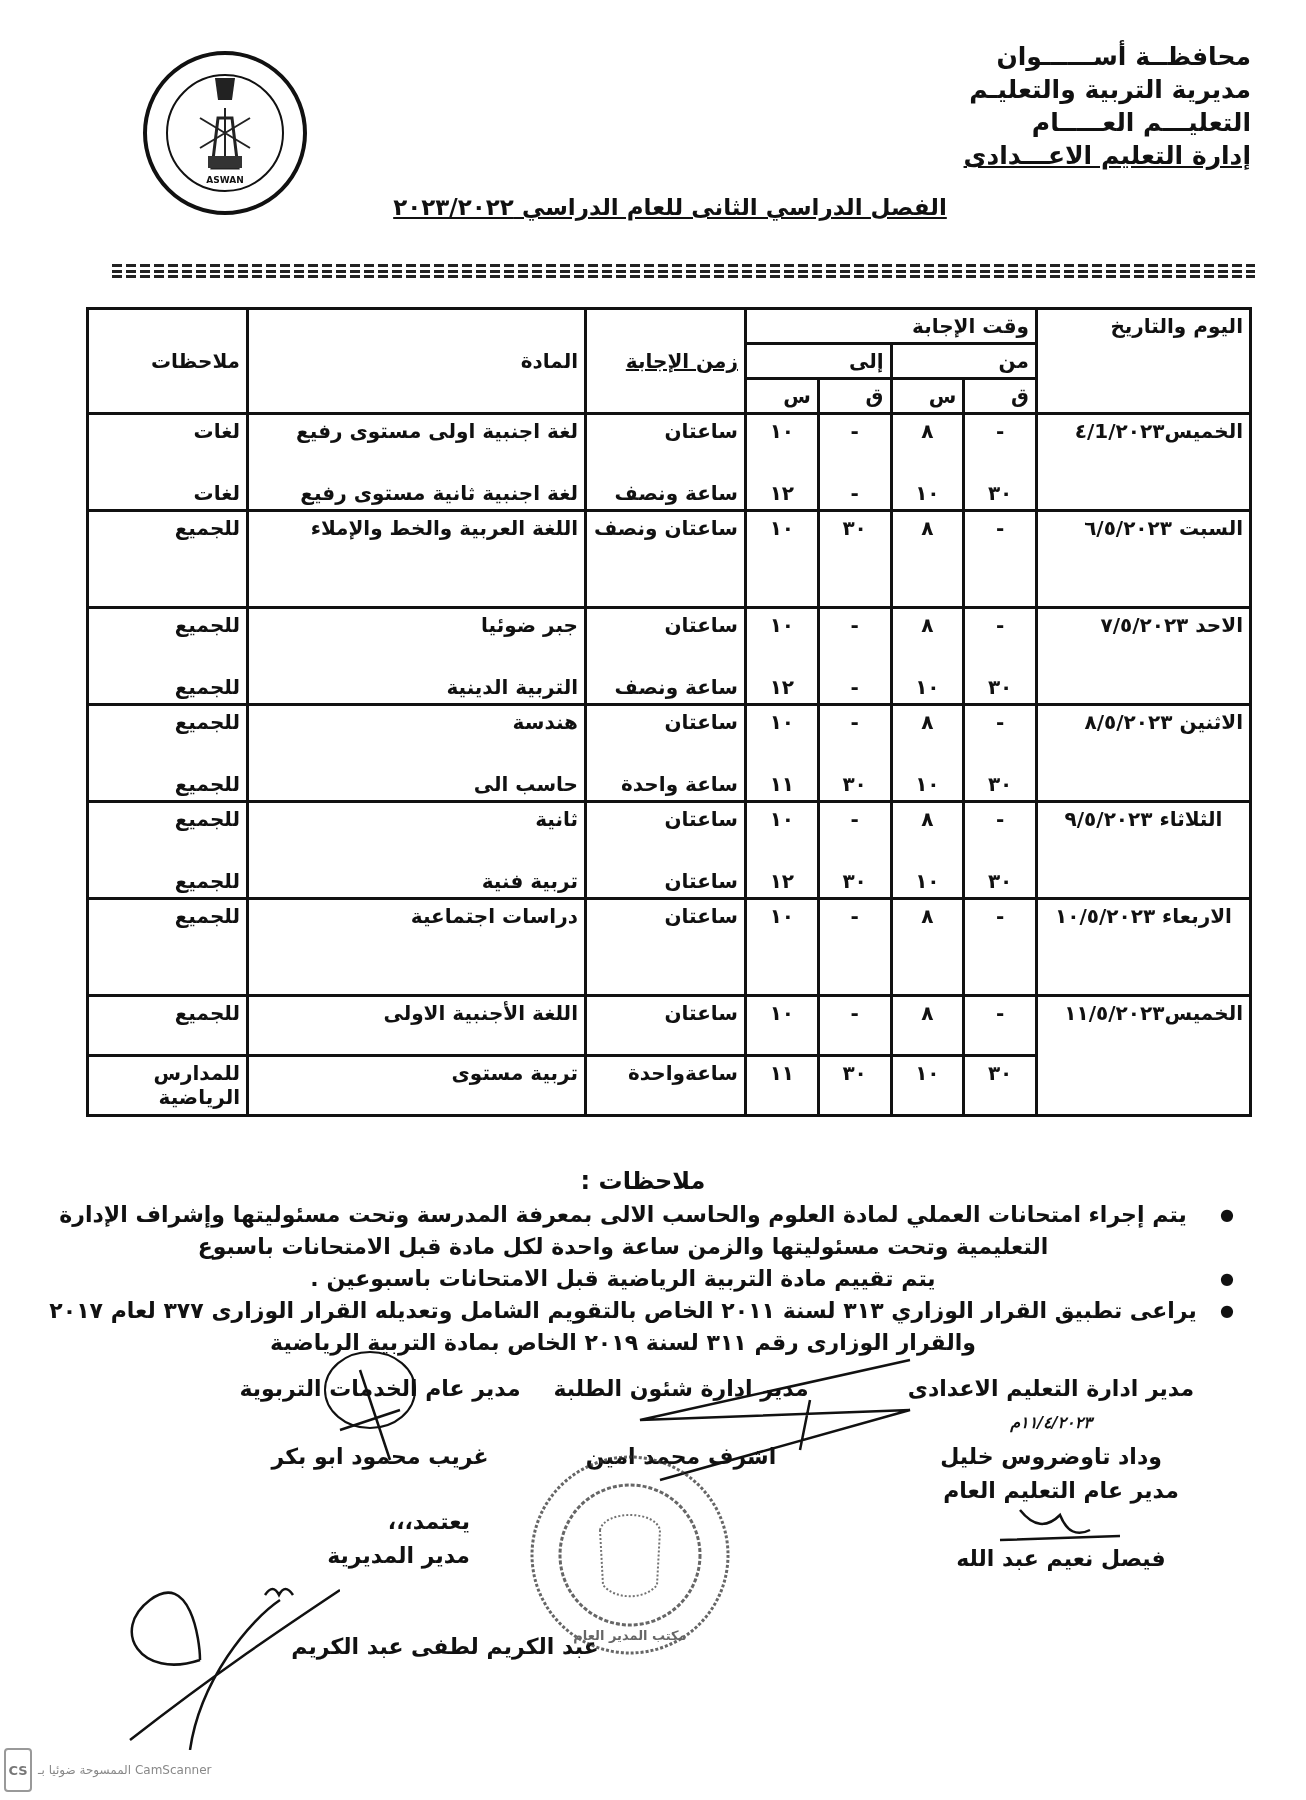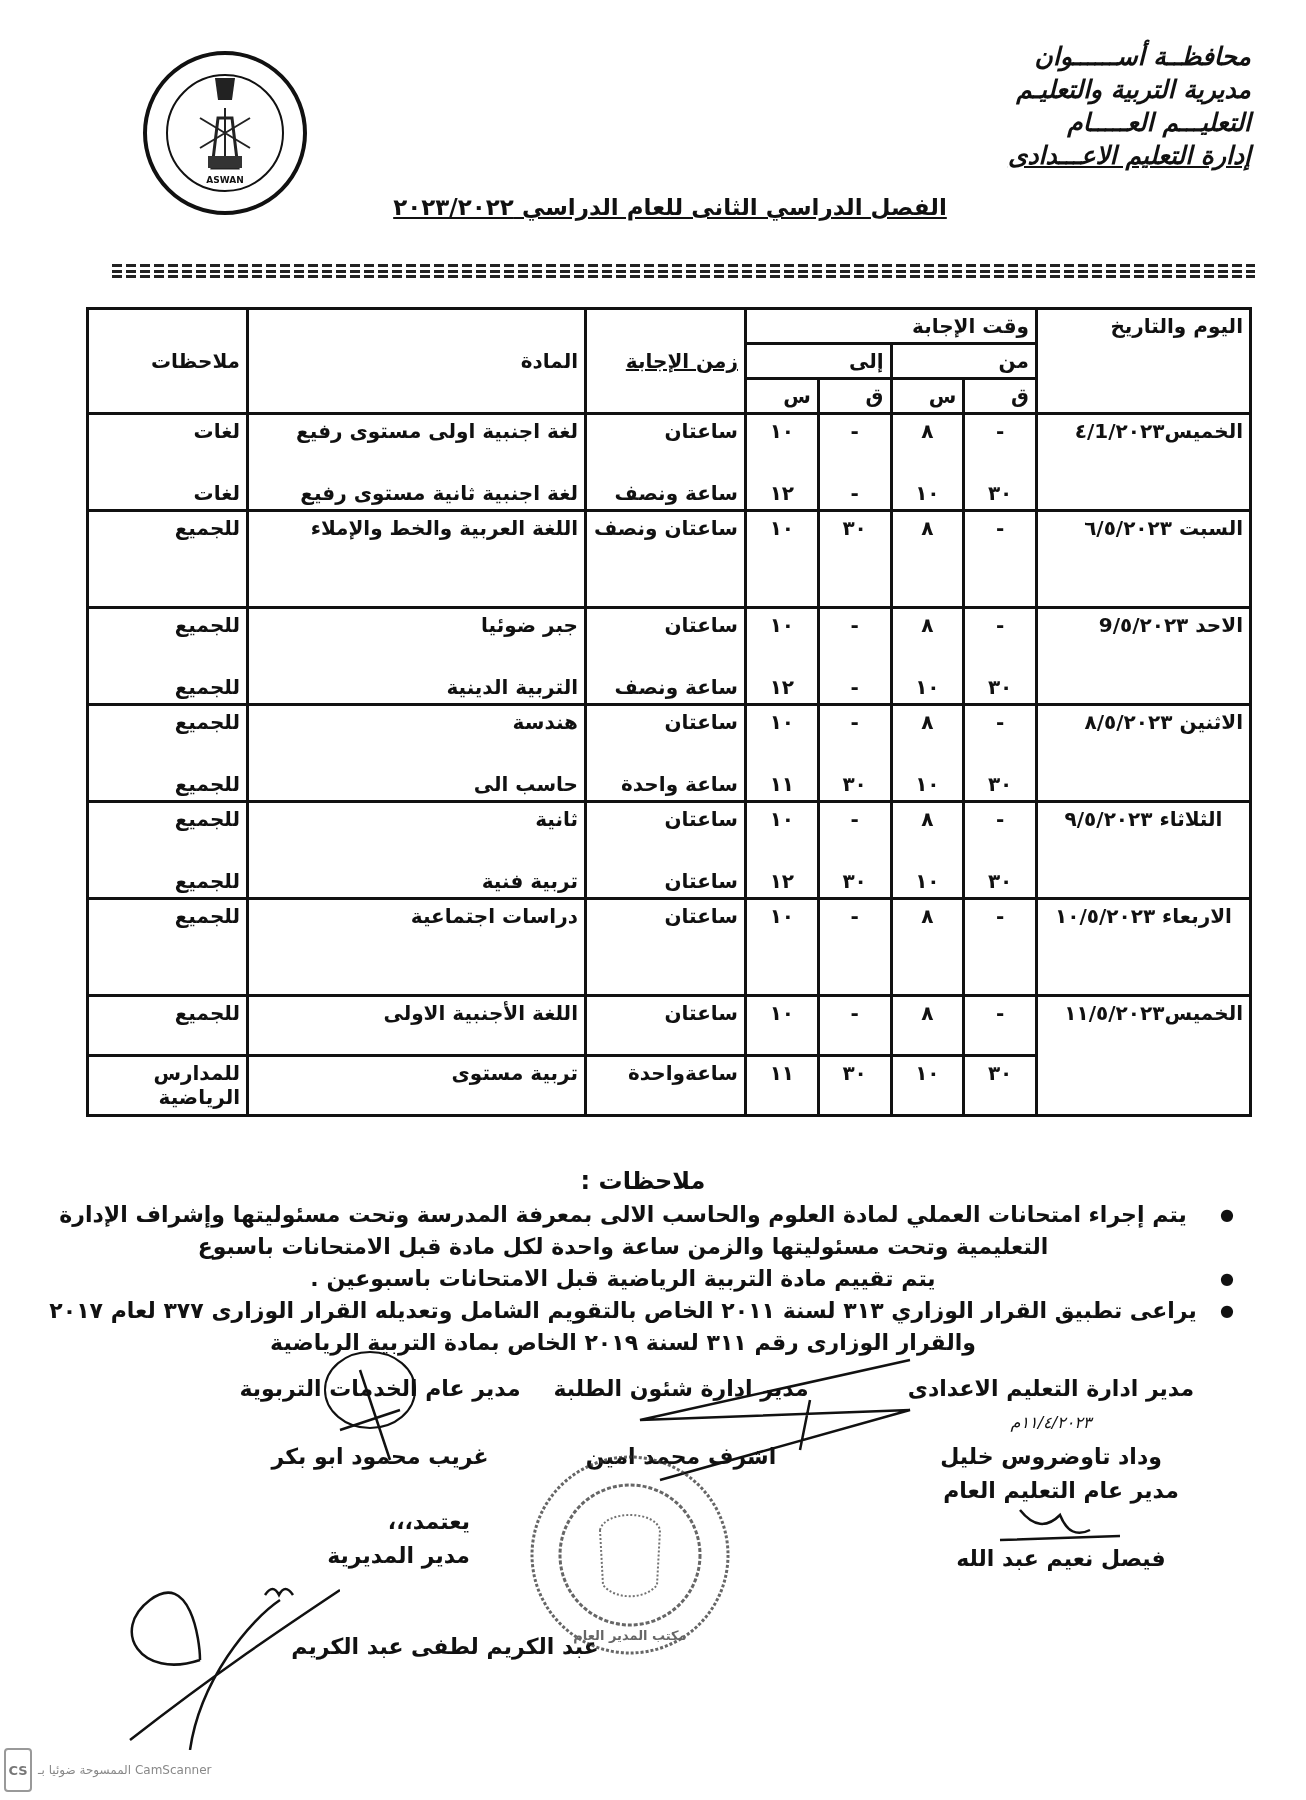--- a/index.html
+++ b/index.html
@@ -1,19 +1,19 @@
 <!DOCTYPE html>
 <html lang="ar" dir="rtl"><head>
 <meta charset="utf-8">
 <style>
   * { box-sizing: border-box; margin: 0; padding: 0; }
   html, body { width: 1306px; height: 1800px; background: #ffffff; overflow: hidden; }
   body { position: relative; font-family: "DejaVu Sans", "Liberation Sans", sans-serif; color: #111; font-weight: bold; }
 
-  .header-block { position: absolute; top: 40px; right: 55px; width: 360px; text-align: right; font-size: 25px; line-height: 33px; font-style: italic; }
+  .header-block { position: absolute; top: 40px; right: 55px; width: 360px; text-align: right; font-size: 25px; line-height: 33px; }
   .header-block div { white-space: nowrap; }
   .header-block .ul { text-decoration: underline; }
 
   .logo { position: absolute; left: 140px; top: 48px; width: 170px; height: 170px; }
 
   .title-block { position: absolute; top: 192px; left: 320px; width: 700px; text-align: center; font-size: 23px; line-height: 30px; }
   .title-block .l2 { text-decoration: underline; }
 
   .sep { position: absolute; top: 264px; left: 112px; width: 1143px; height: 14px;
          background: repeating-linear-gradient(90deg, #222 0 10px, transparent 10px 14px);
@@ -173,21 +173,21 @@
           </div>
         </td>
       <td>
           <div class="cellv one">
             <span>للجميع</span>
           </div>
         </td>
     </tr>
 
     <tr>
-      <td class="c-day">الاحد 9/٥/٢٠٢٣</td>
+      <td class="c-day">الاحد ٧/٥/٢٠٢٣</td>
       <td class="center">
           <div class="cellv">
             <span>-</span>
             <span>٣٠</span>
           </div>
         </td>
       <td class="center">
           <div class="cellv">
             <span>٨</span>
             <span>١٠</span>
@@ -382,21 +382,21 @@
   <div class="nh">ملاحظات :</div>
   <ul>
     <li>يتم إجراء امتحانات العملي لمادة العلوم والحاسب الالى بمعرفة المدرسة وتحت مسئوليتها وإشراف الإدارة التعليمية وتحت مسئوليتها والزمن ساعة واحدة لكل مادة قبل الامتحانات باسبوع</li>
     <li>يتم تقييم مادة التربية الرياضية قبل الامتحانات باسبوعين .</li>
     <li>يراعى تطبيق القرار الوزاري ٣١٣ لسنة ٢٠١١ الخاص بالتقويم الشامل وتعديله القرار الوزارى ٣٧٧ لعام ٢٠١٧ والقرار الوزارى رقم ٣١١ لسنة ٢٠١٩ الخاص بمادة التربية الرياضية</li>
   </ul>
 </div>
 
 <div class="sig" style="top:1372px; right:95px; width:320px;">
   <div>مدير ادارة التعليم الاعدادى</div>
-  <div style="font-size:16px; font-weight:normal; font-style:italic;">١١/٤/٢٠٢٣م</div>
+  <div style="font-size:16px; font-weight:bold; font-style:italic;">١١/٤/٢٠٢٣م</div>
   <div>وداد تاوضروس خليل</div>
 </div>
 
 <div class="sig" style="top:1372px; right:475px; width:300px;">
   <div>مدير ادارة شئون الطلبة</div>
   <div>&nbsp;</div>
   <div>اشرف محمد امين</div>
 </div>
 
 <div class="sig" style="top:1372px; left:230px; width:300px;">

